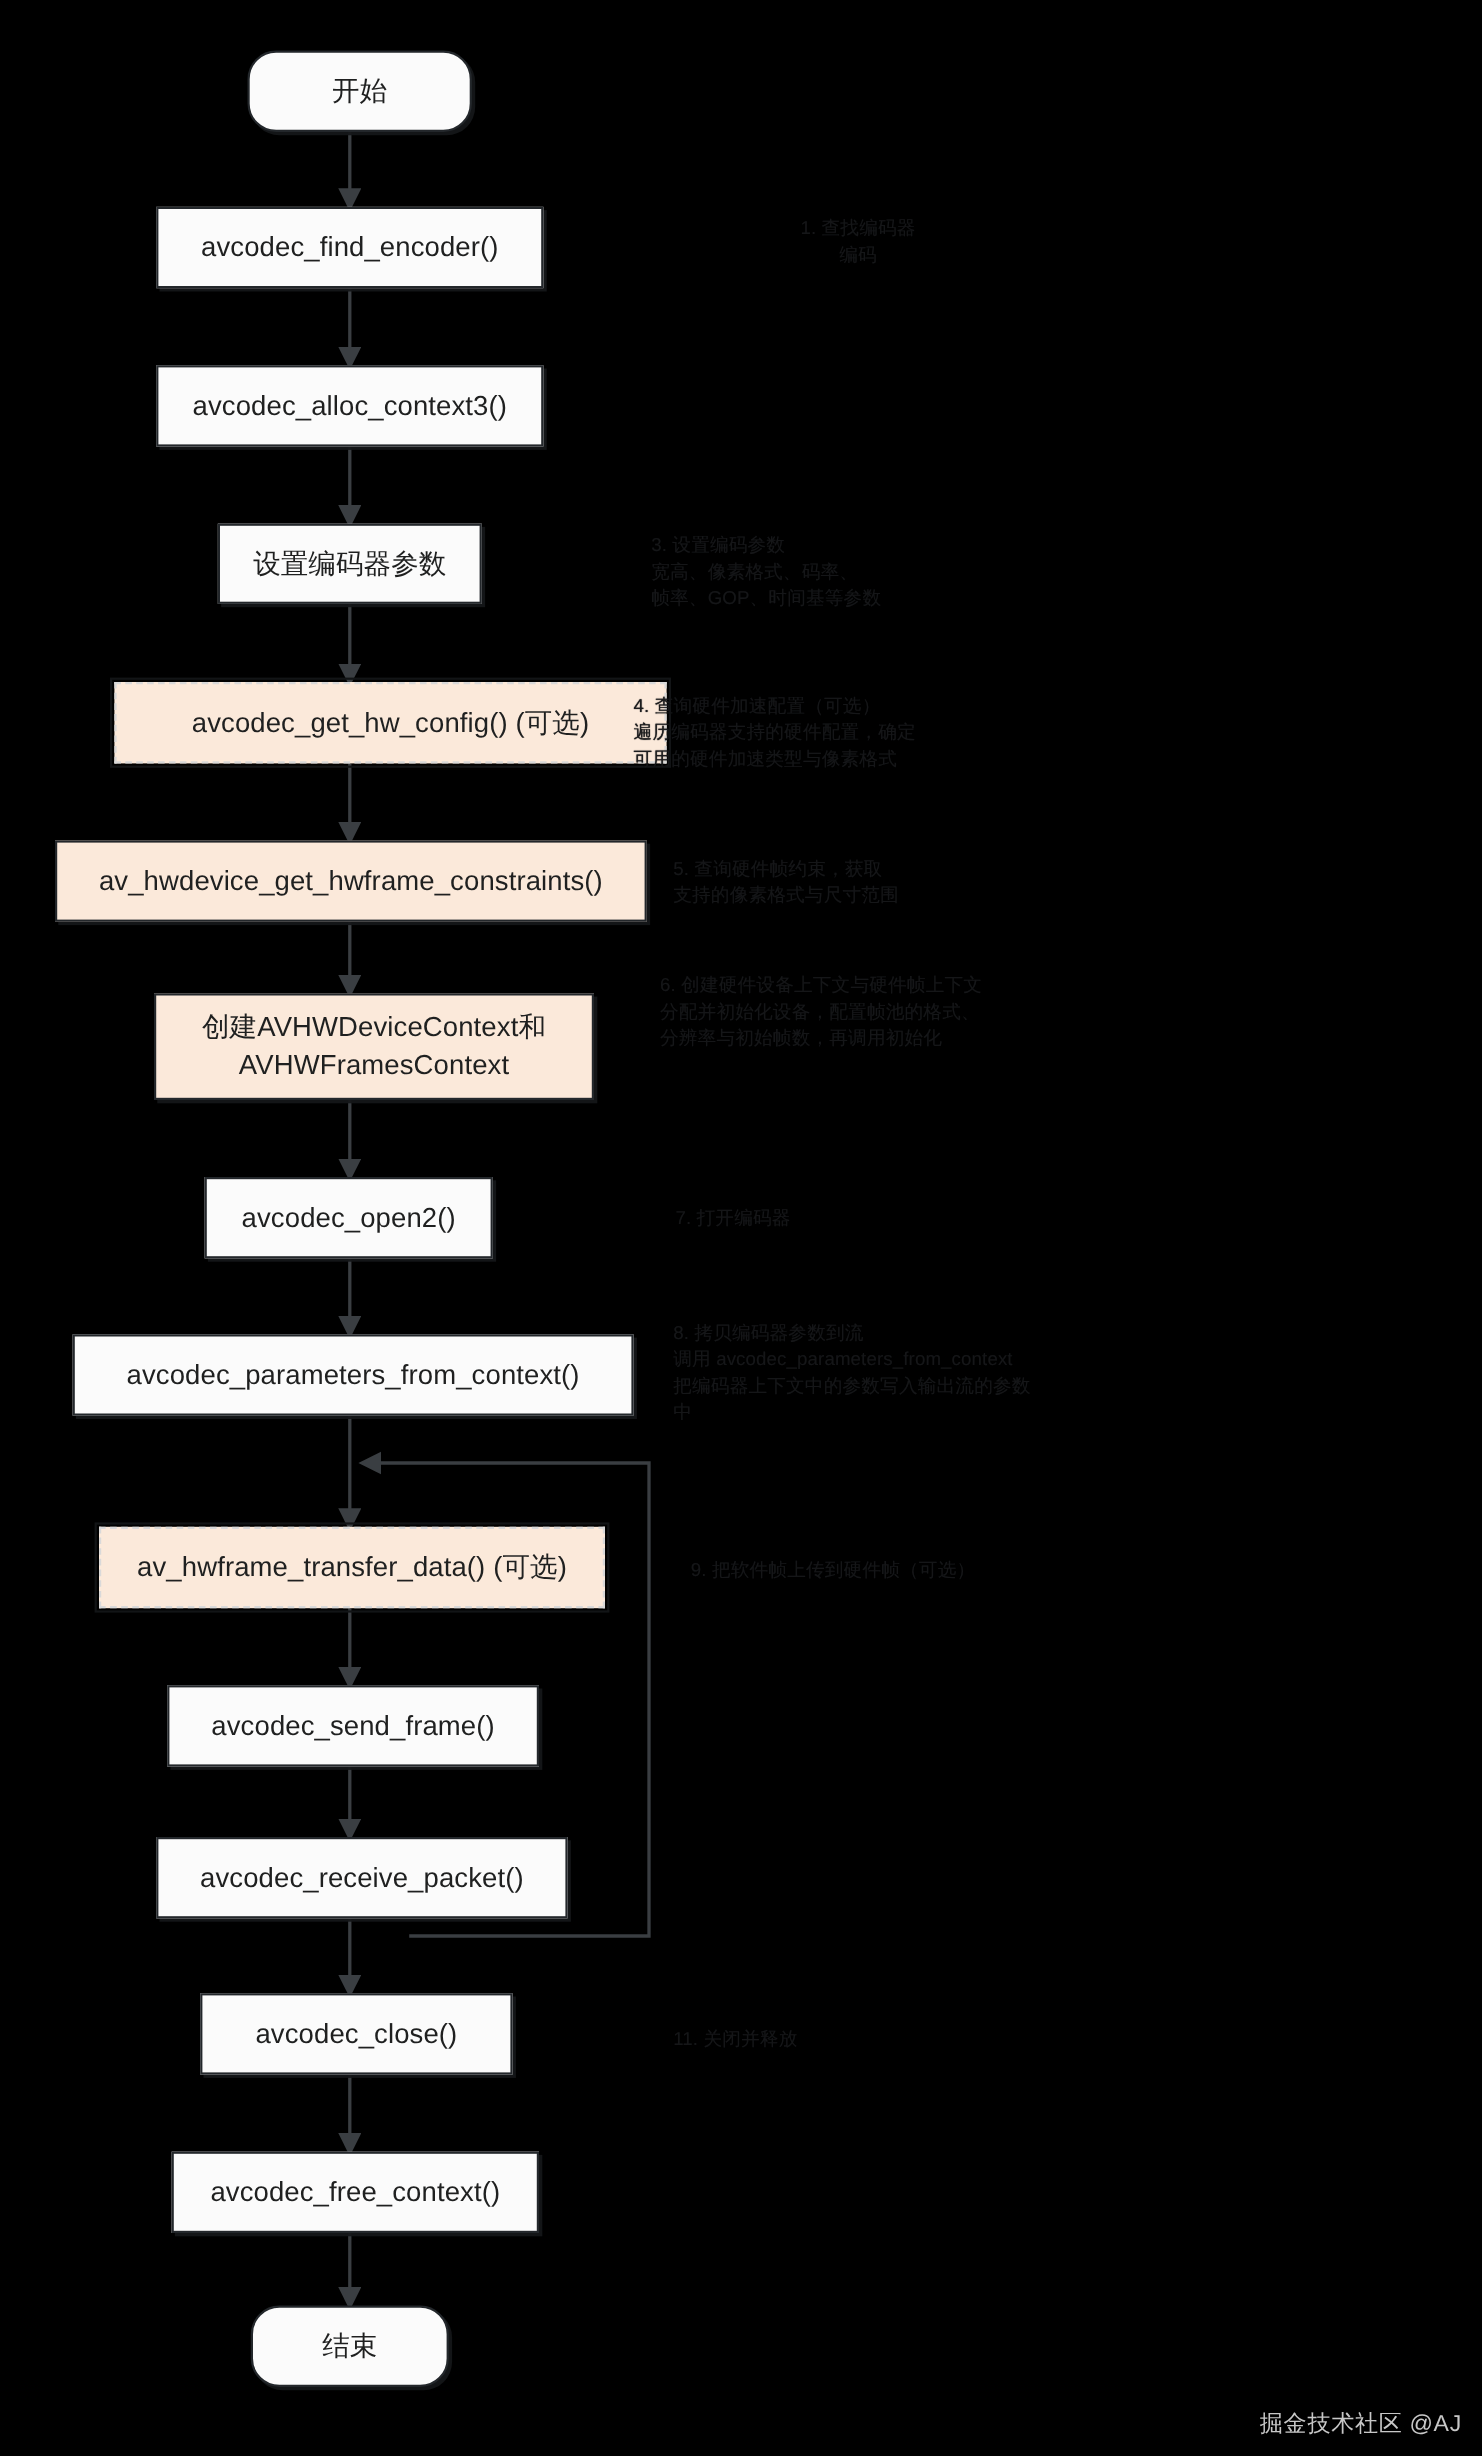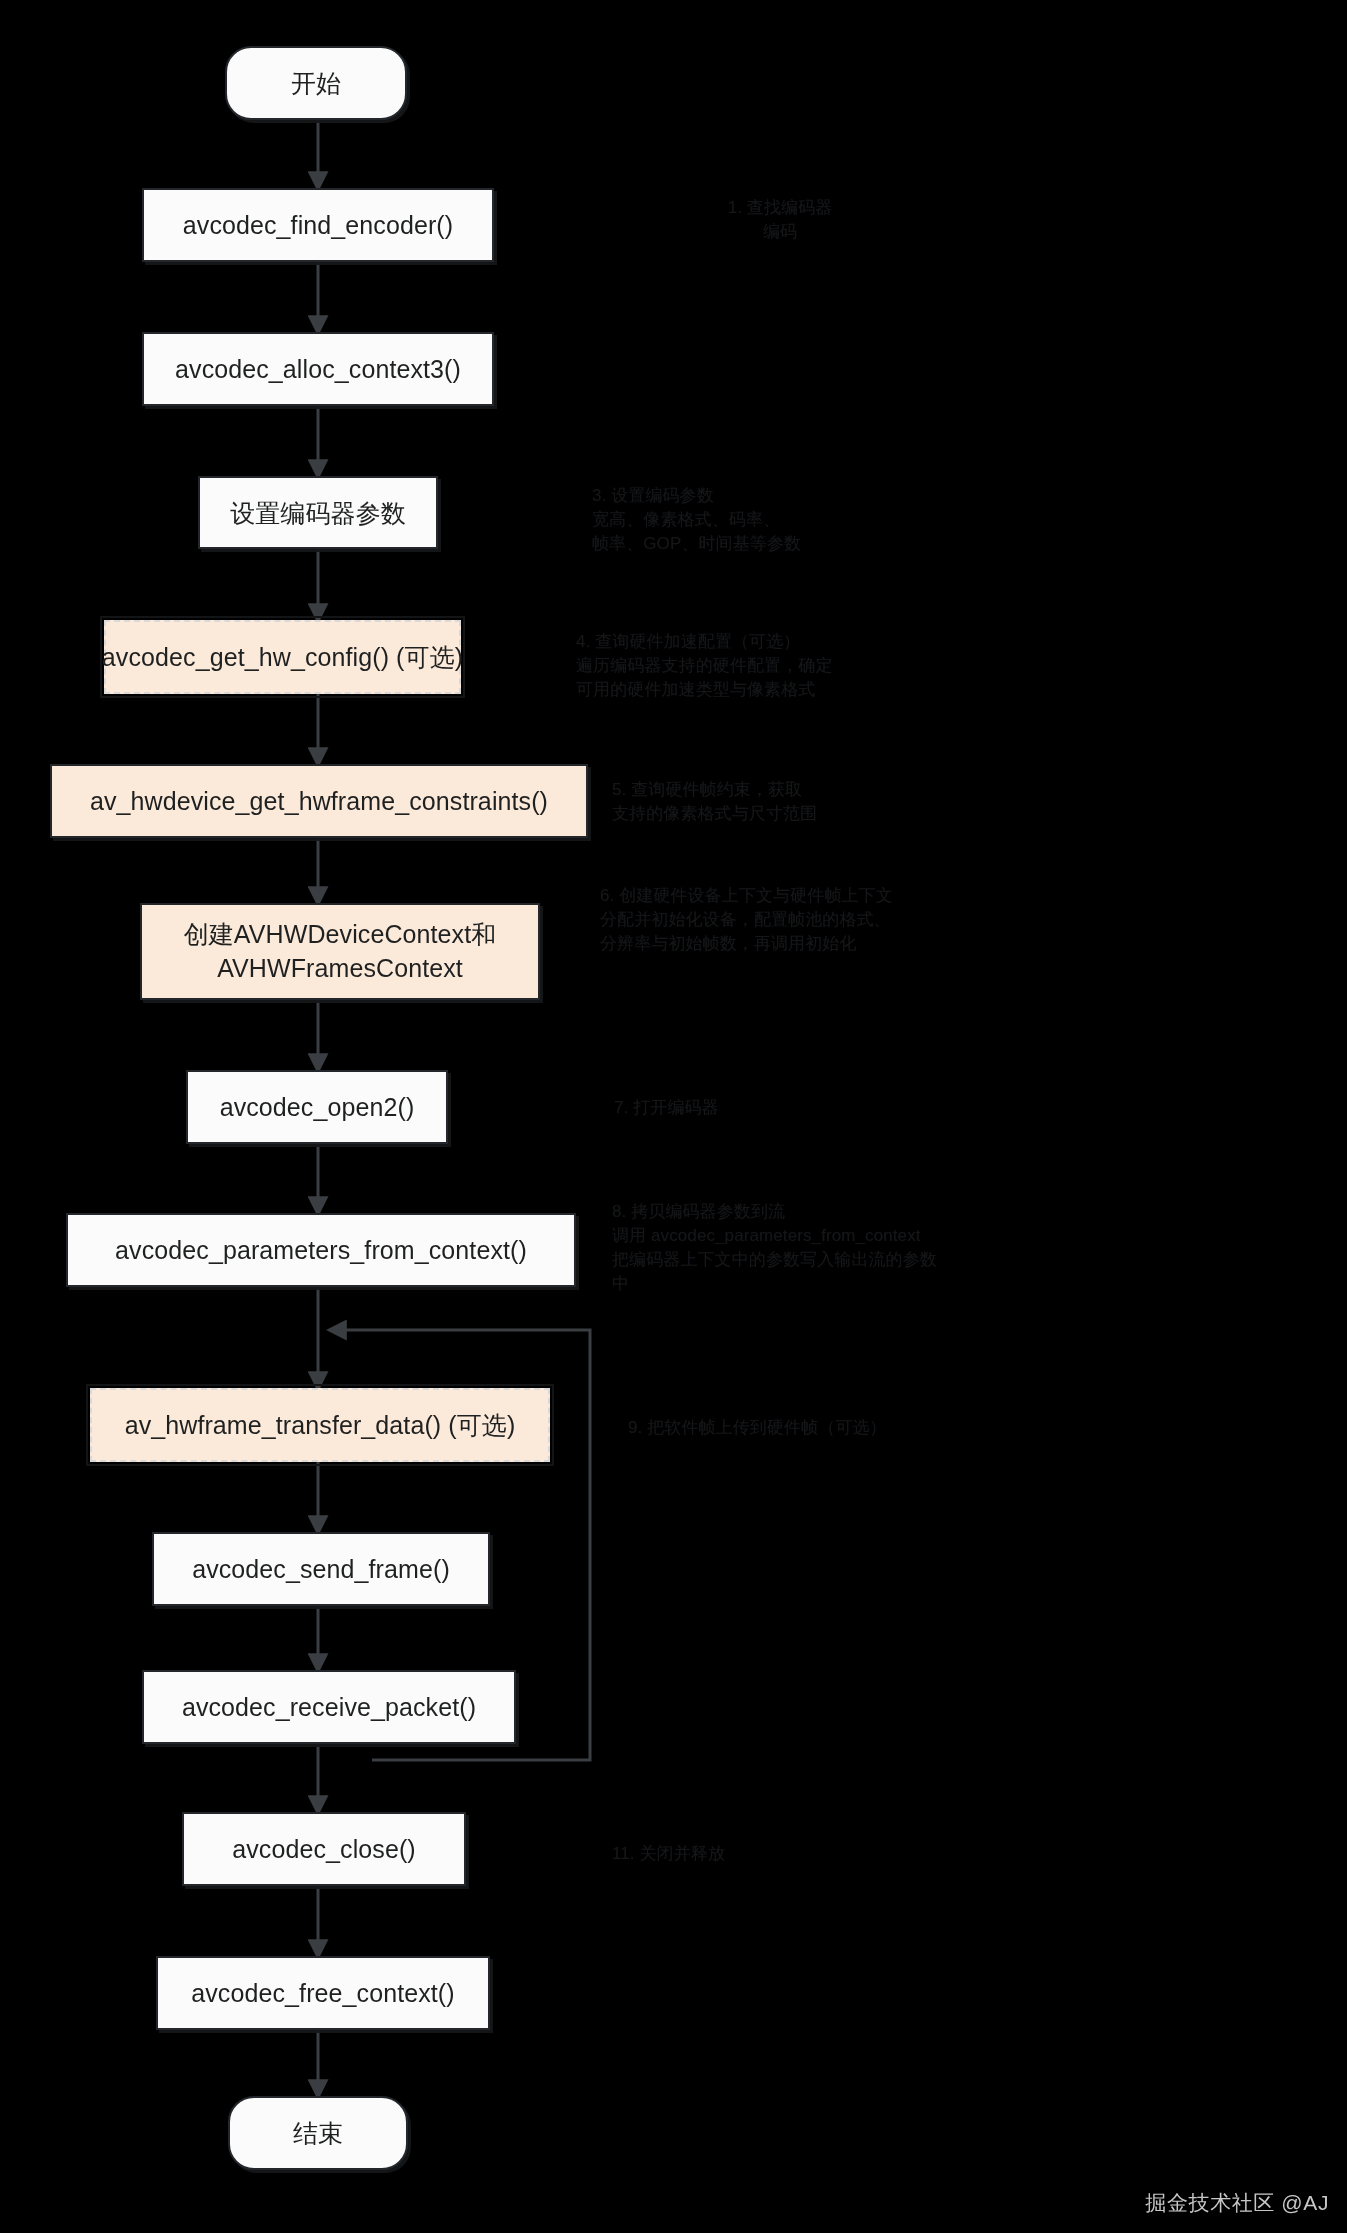--- a/index.html
+++ b/index.html
@@ -132,37 +132,37 @@
       <path d="M 318 1744 L 318 1812"></path>
 
       <path d="M 318 1886 L 318 1956"></path>
 
       <path d="M 318 2030 L 318 2096"></path>
 
       <path d="M 372 1760 L 590 1760 L 590 1330 L 330 1330"></path>
     </g>
   </svg>
 
-  <div class="node terminal" style="left:225px; top:46px; width:182px; height:74px;">
+  <div class="node terminal" style="left:225px; top:46px; width:204px; height:74px;">
     <span>开始</span>
   </div>
 
   <div class="node" style="left:142px; top:188px; width:352px; height:74px;">
     <span>avcodec_find_encoder()</span>
   </div>
 
   <div class="node" style="left:142px; top:332px; width:352px; height:74px;">
     <span>avcodec_alloc_context3()</span>
   </div>
 
   <div class="node" style="left:198px; top:476px; width:240px; height:73px;">
     <span>设置编码器参数</span>
   </div>
 
-  <div class="node dashed" style="left:104px; top:620px; width:357px; height:74px;">
+  <div class="node dashed" style="left:104px; top:620px; width:502px; height:74px;">
     <span>avcodec_get_hw_config() (可选)</span>
   </div>
 
   <div class="node accent" style="left:50px; top:764px; width:538px; height:74px;">
     <span>av_hwdevice_get_hwframe_constraints()</span>
   </div>
 
   <div class="node accent two-line" style="left:115px; top:903px; width:400px; height:97px;margin-left:25px;">
     <span>创建AVHWDeviceContext和
 AVHWFramesContext</span>

